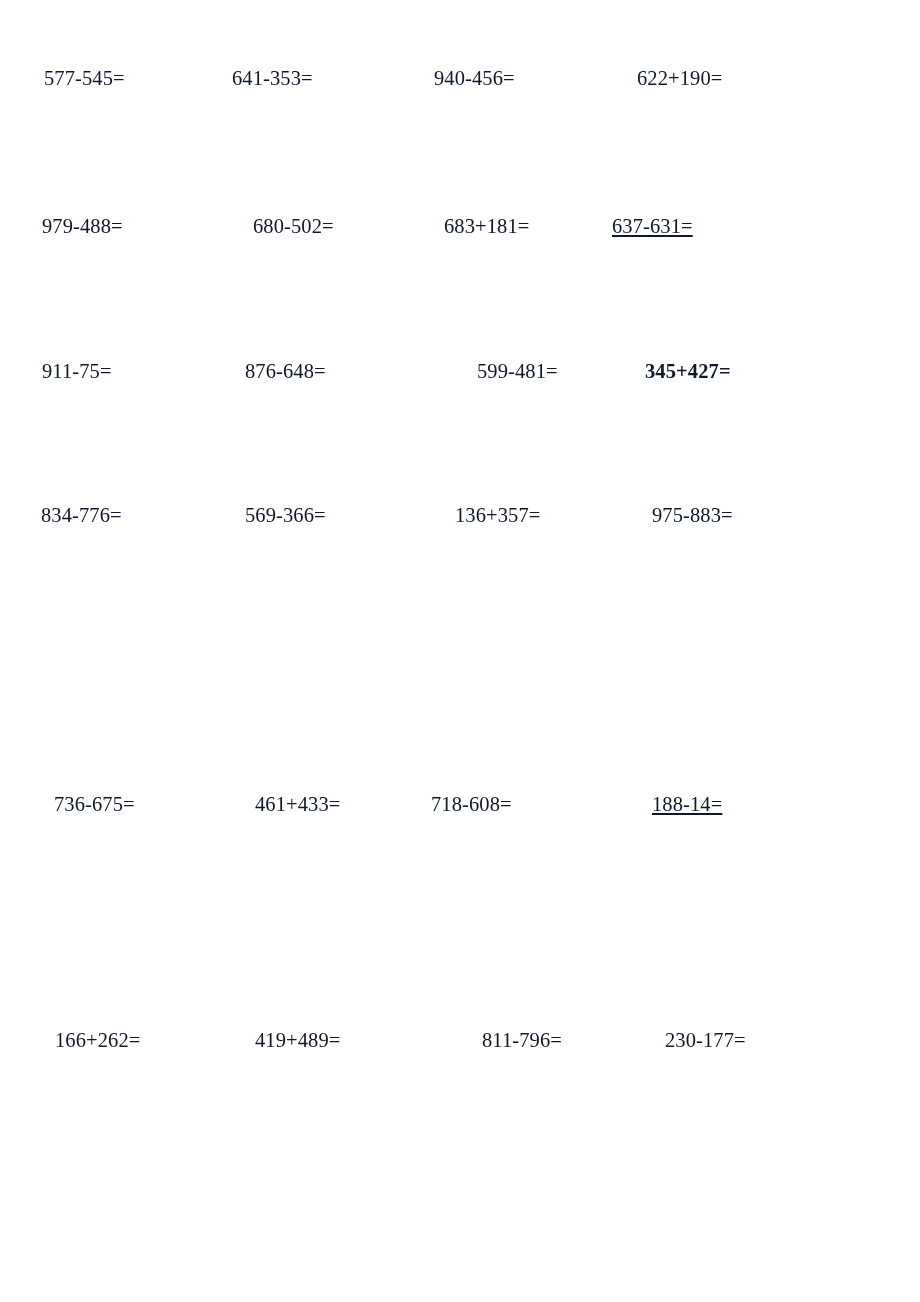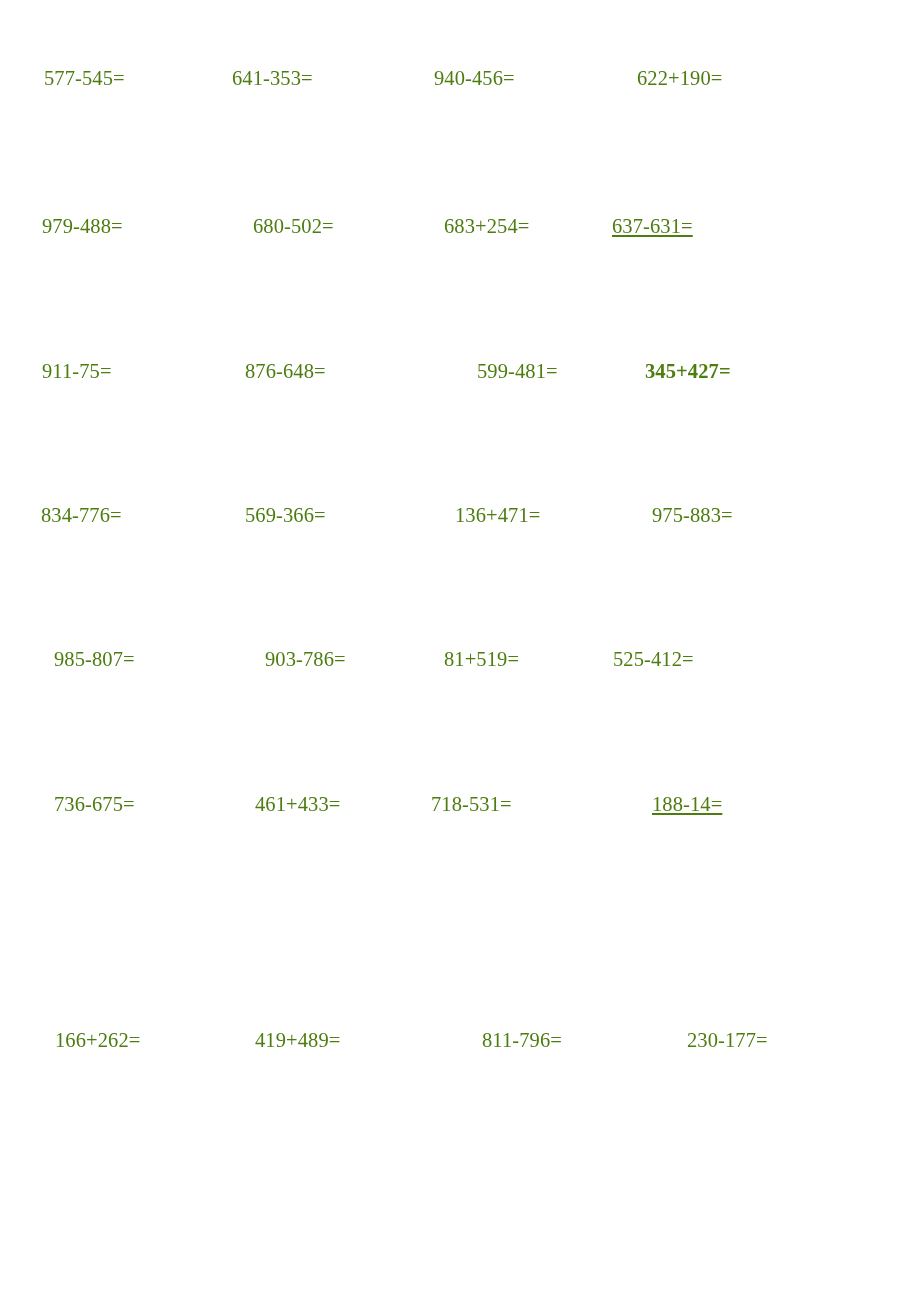--- a/index.html
+++ b/index.html
@@ -23,64 +23,58 @@
     left: 0;
     width: 920px;
     height: 28px;
   }
   .problem {
     position: absolute;
     top: 0;
     white-space: nowrap;
     font-size: 20.5px;
     line-height: 28px;
-    color: #4d7c0f;
+    color: #0f172a;
     letter-spacing: 0.1px;
     font-family: "Liberation Serif", "DejaVu Serif", serif;
   }
 </style>
 </head>
 <body>
 
 <div id="worksheet-page">
     <div class="problem-row" style="top: 64px;">
       <span class="problem" style="left: 44px;">577-545=</span>
       <span class="problem" style="left: 232px;">641-353=</span>
       <span class="problem" style="left: 434px;">940-456=</span>
       <span class="problem" style="left: 637px;">622+190=</span>
     </div>
     <div class="problem-row" style="top: 212px;">
       <span class="problem" style="left: 42px;">979-488=</span>
       <span class="problem" style="left: 253px;">680-502=</span>
-      <span class="problem" style="left: 444px;">683+254=</span>
+      <span class="problem" style="left: 444px;">683+181=</span>
       <span class="problem" style="left: 612px; text-decoration: underline;">637-631=</span>
     </div>
     <div class="problem-row" style="top: 357px;">
       <span class="problem" style="left: 42px;">911-75=</span>
       <span class="problem" style="left: 245px;">876-648=</span>
       <span class="problem" style="left: 477px;">599-481=</span>
       <span class="problem" style="left: 645px; font-weight: bold;">345+427=</span>
     </div>
     <div class="problem-row" style="top: 501px;">
       <span class="problem" style="left: 41px;">834-776=</span>
       <span class="problem" style="left: 245px;">569-366=</span>
-      <span class="problem" style="left: 455px;">136+471=</span>
+      <span class="problem" style="left: 455px;">136+357=</span>
       <span class="problem" style="left: 652px;">975-883=</span>
-    </div>
-    <div class="problem-row" style="top: 645px;">
-      <span class="problem" style="left: 54px;">985-807=</span>
-      <span class="problem" style="left: 265px;">903-786=</span>
-      <span class="problem" style="left: 444px;">81+519=</span>
-      <span class="problem" style="left: 613px;">525-412=</span>
     </div>
     <div class="problem-row" style="top: 790px;">
       <span class="problem" style="left: 54px;">736-675=</span>
       <span class="problem" style="left: 255px;">461+433=</span>
-      <span class="problem" style="left: 431px;">718-531=</span>
+      <span class="problem" style="left: 431px;">718-608=</span>
       <span class="problem" style="left: 652px; text-decoration: underline;">188-14=</span>
     </div>
     <div class="problem-row" style="top: 1026px;">
       <span class="problem" style="left: 55px;">166+262=</span>
       <span class="problem" style="left: 255px;">419+489=</span>
       <span class="problem" style="left: 482px; text-align: center;">811-796=</span>
-      <span class="problem" style="left: 665px; margin-left: 22px;">230-177=</span>
+      <span class="problem" style="left: 665px;">230-177=</span>
     </div>
   </div>
 
 </body></html>

